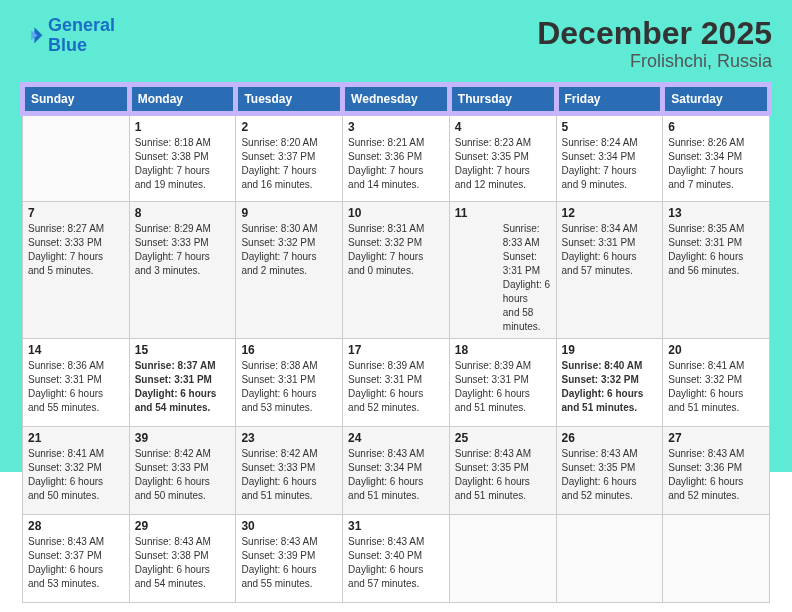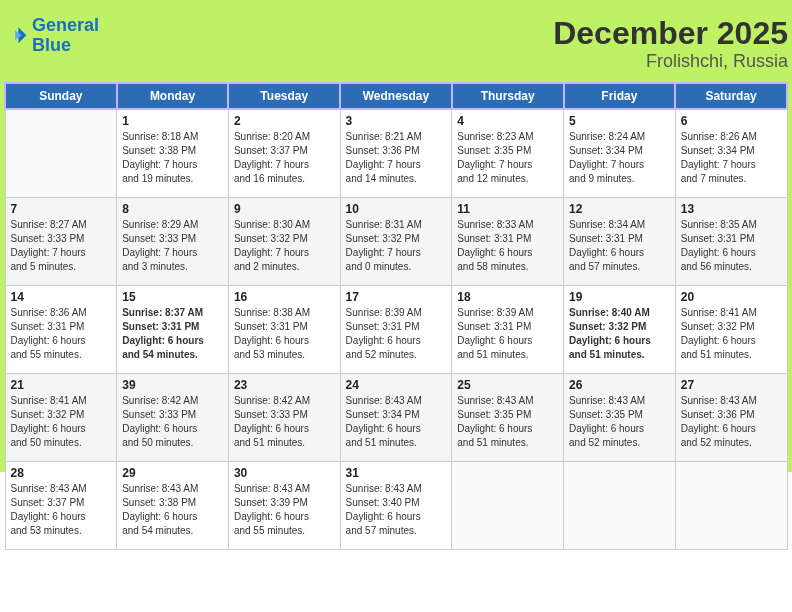--- a/index.html
+++ b/index.html
@@ -6,22 +6,22 @@
     body {
       font-family: Arial, sans-serif;
       background: #fff;
       width: 792px;
       height: 612px;
       overflow: hidden;
     }
     .page {
       width: 792px;
       height: 472px;
-      padding: 16px 4px;
-      background: #bef264;
+      padding: 16px 20px;
+      background: #5eead4;
     }
     .header {
       display: flex;
       align-items: flex-start;
       justify-content: space-between;
       margin-bottom: 10px;
     }
     .logo {
       display: flex;
       align-items: center;
@@ -57,22 +57,22 @@
       width: 100%;
       border-collapse: collapse;
       table-layout: fixed;
     }
     thead tr th {
       background: #2a6db5;
       color: #fff;
       font-size: 12px;
       font-weight: bold;
       padding: 5px 6px;
-      text-align: center;
-      border: 2px solid #c4b5fd;
+      text-align: left;
+      border: 5px solid #c4b5fd;
     }
     tbody tr td {
       border: 1px solid #ccc;
       vertical-align: top;
       padding: 4px 5px;
       font-size: 10px;
       color: #333;
       height: 88px;
       background: #fff;
     }
@@ -199,21 +199,21 @@
           </td>
           <td>
             <span class="day-num">10</span>
             <div class="day-info" style="white-space: pre-line;">Sunrise: 8:31 AM
 Sunset: 3:32 PM
 Daylight: 7 hours
 and 0 minutes.</div>
           </td>
           <td>
             <span class="day-num">11</span>
-            <div class="day-info" style="white-space: pre-line;">Sunrise: 8:33 AM
+            <div class="day-info" style="white-space: pre-line; margin-left: 48px;">Sunrise: 8:33 AM
 Sunset: 3:31 PM
 Daylight: 6 hours
 and 58 minutes.</div>
           </td>
           <td>
             <span class="day-num">12</span>
             <div class="day-info" style="white-space: pre-line;">Sunrise: 8:34 AM
 Sunset: 3:31 PM
 Daylight: 6 hours
 and 57 minutes.</div>

